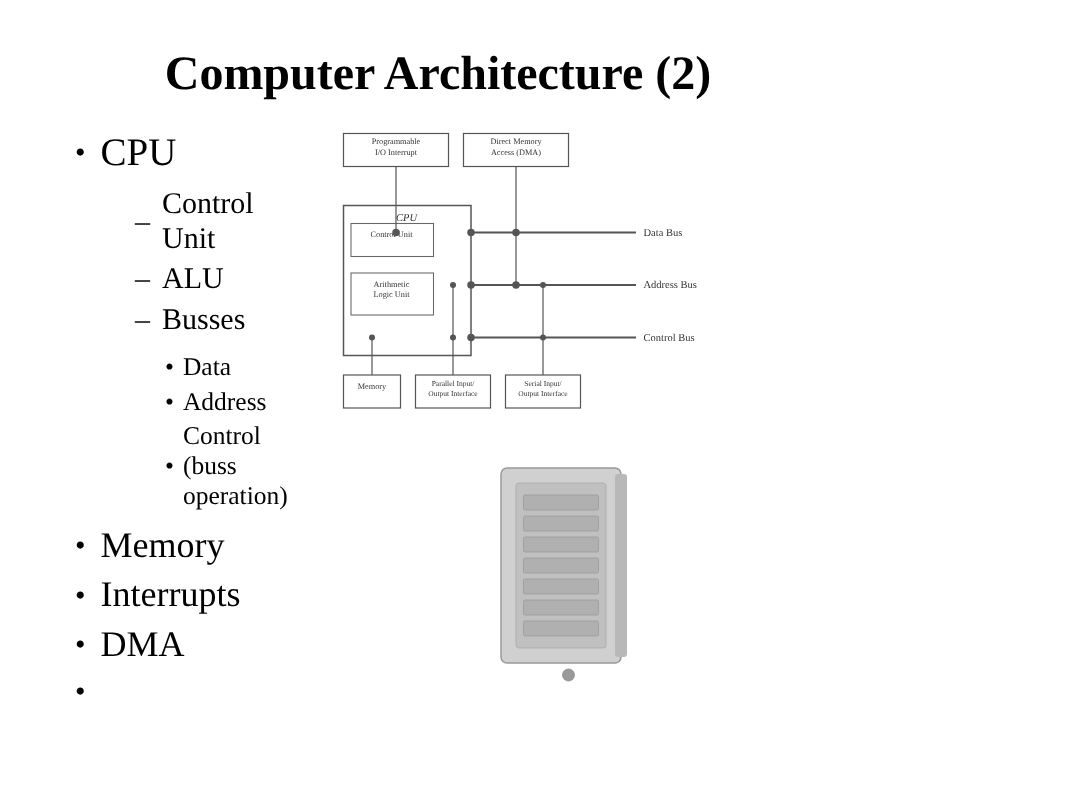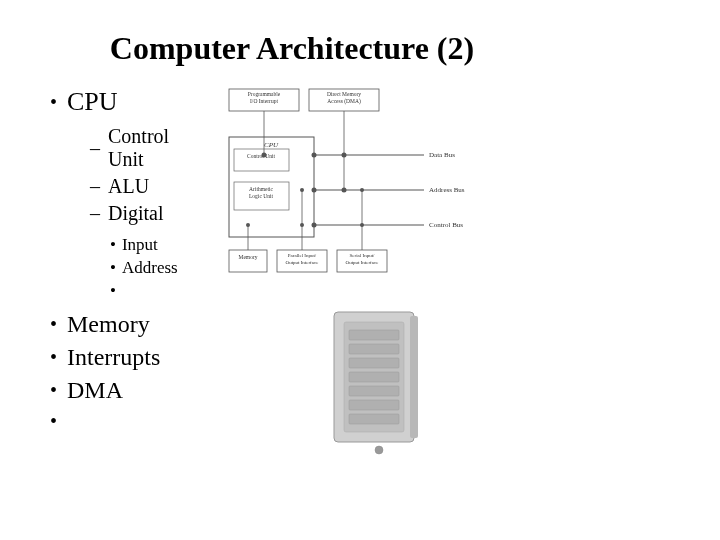--- a/index.html
+++ b/index.html
@@ -152,35 +152,36 @@
         <div class="sub-item">
           <span>–</span>
           <span>Control Unit</span>
         </div>
         <div class="sub-item">
           <span>–</span>
           <span>ALU</span>
         </div>
         <div class="sub-item">
           <span>–</span>
-          <span>Digital</span>
+          <span>Busses</span>
         </div>
       </div>
 
       <div class="sub-sub-list">
         <div class="sub-sub-item">
           <span>•</span>
-          <span>Input</span>
+          <span>Data</span>
         </div>
         <div class="sub-sub-item">
           <span>•</span>
           <span>Address</span>
         </div>
         <div class="sub-sub-item">
           <span>•</span>
+          <span>Control (buss operation)</span>
         </div>
       </div>
 
       <div class="lower-bullets">
         <div class="lower-bullet">
           <span class="bullet-dot">•</span>
           <span>Memory</span>
         </div>
         <div class="lower-bullet">
           <span class="bullet-dot">•</span>

